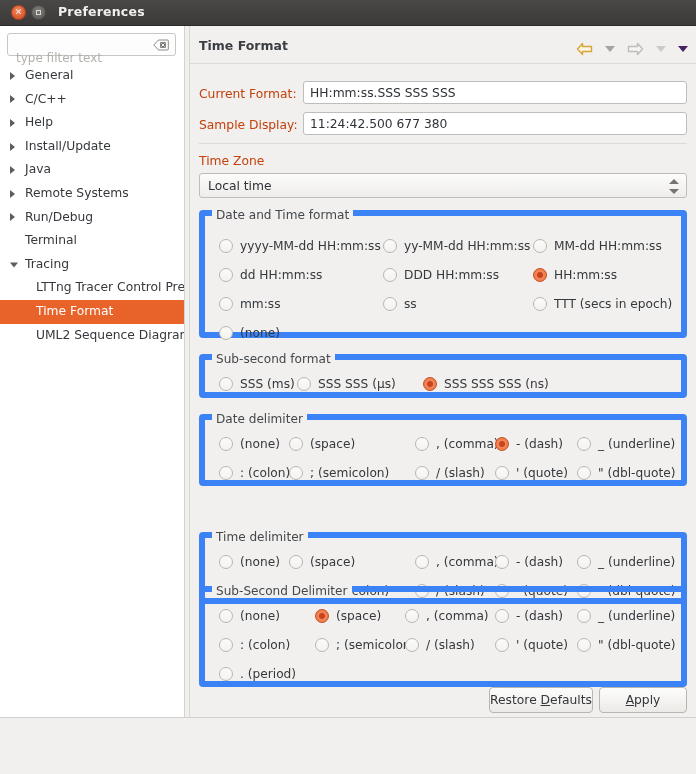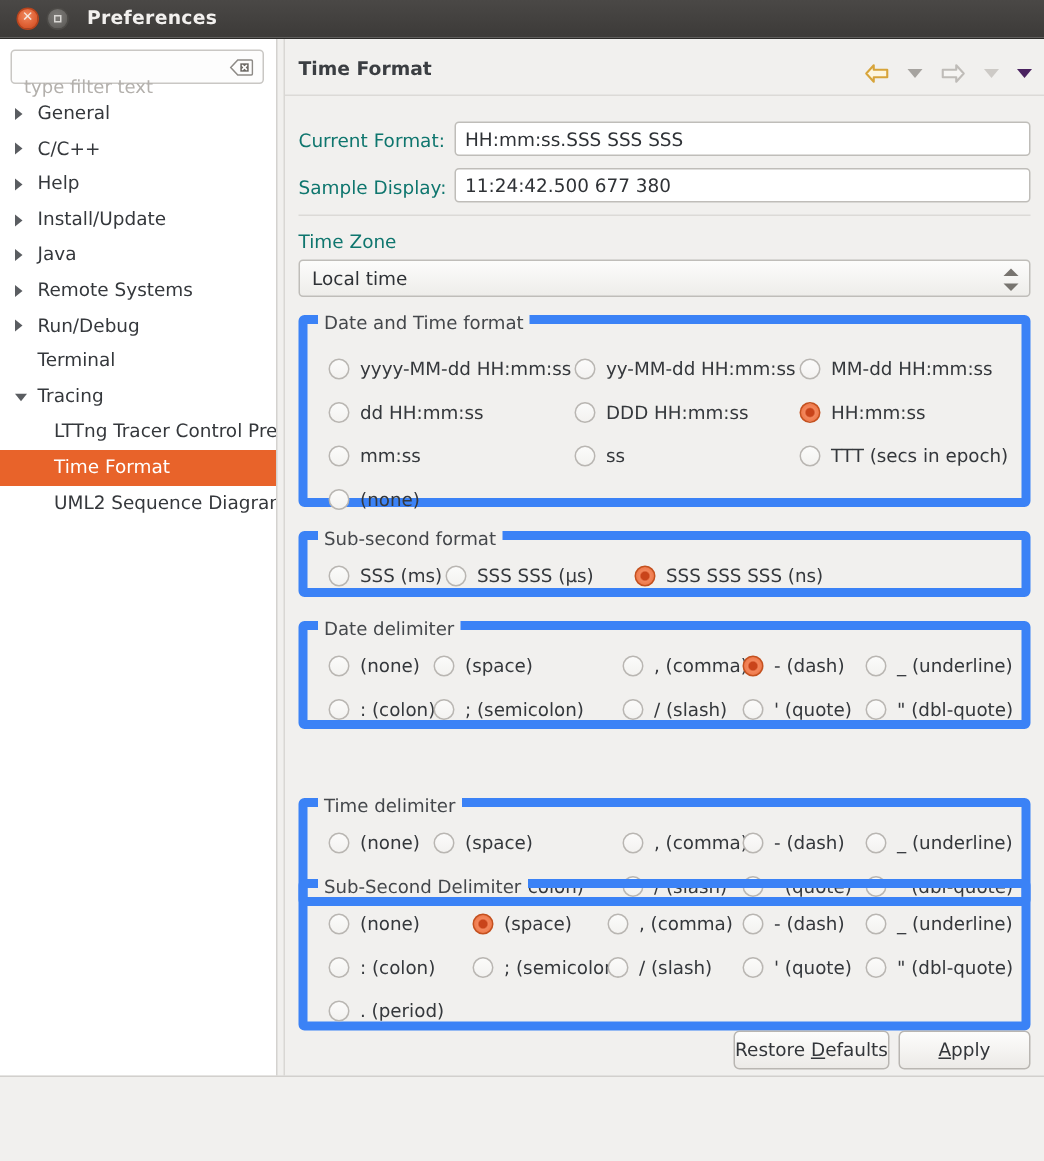--- a/index.html
+++ b/index.html
@@ -142,21 +142,21 @@
   }
   .tri-down.g1 { border-top: 6px solid #a6a39f; }
   .tri-down.g2 { border-top: 6px solid #cdcac6; }
   .tri-down.p  { border-top: 6px solid #4a2260; }
   .title-sep {
     position: absolute; left: 0; top: 37px; width: 506px; height: 1px;
     background: #dcdad7;
   }
 
   .field-label {
-    position: absolute; font-size: 12.3px; color: #0f766e;
+    position: absolute; font-size: 12.3px; color: #c2410c;
   }
   .textinput {
     position: absolute; height: 23px;
     background: #ffffff; border: 1px solid #bfbdb9; border-radius: 3px;
     box-sizing: border-box;
     font-size: 12.3px; color: #2f3236;
     padding: 3px 6px;
     line-height: 16px;
   }
 

